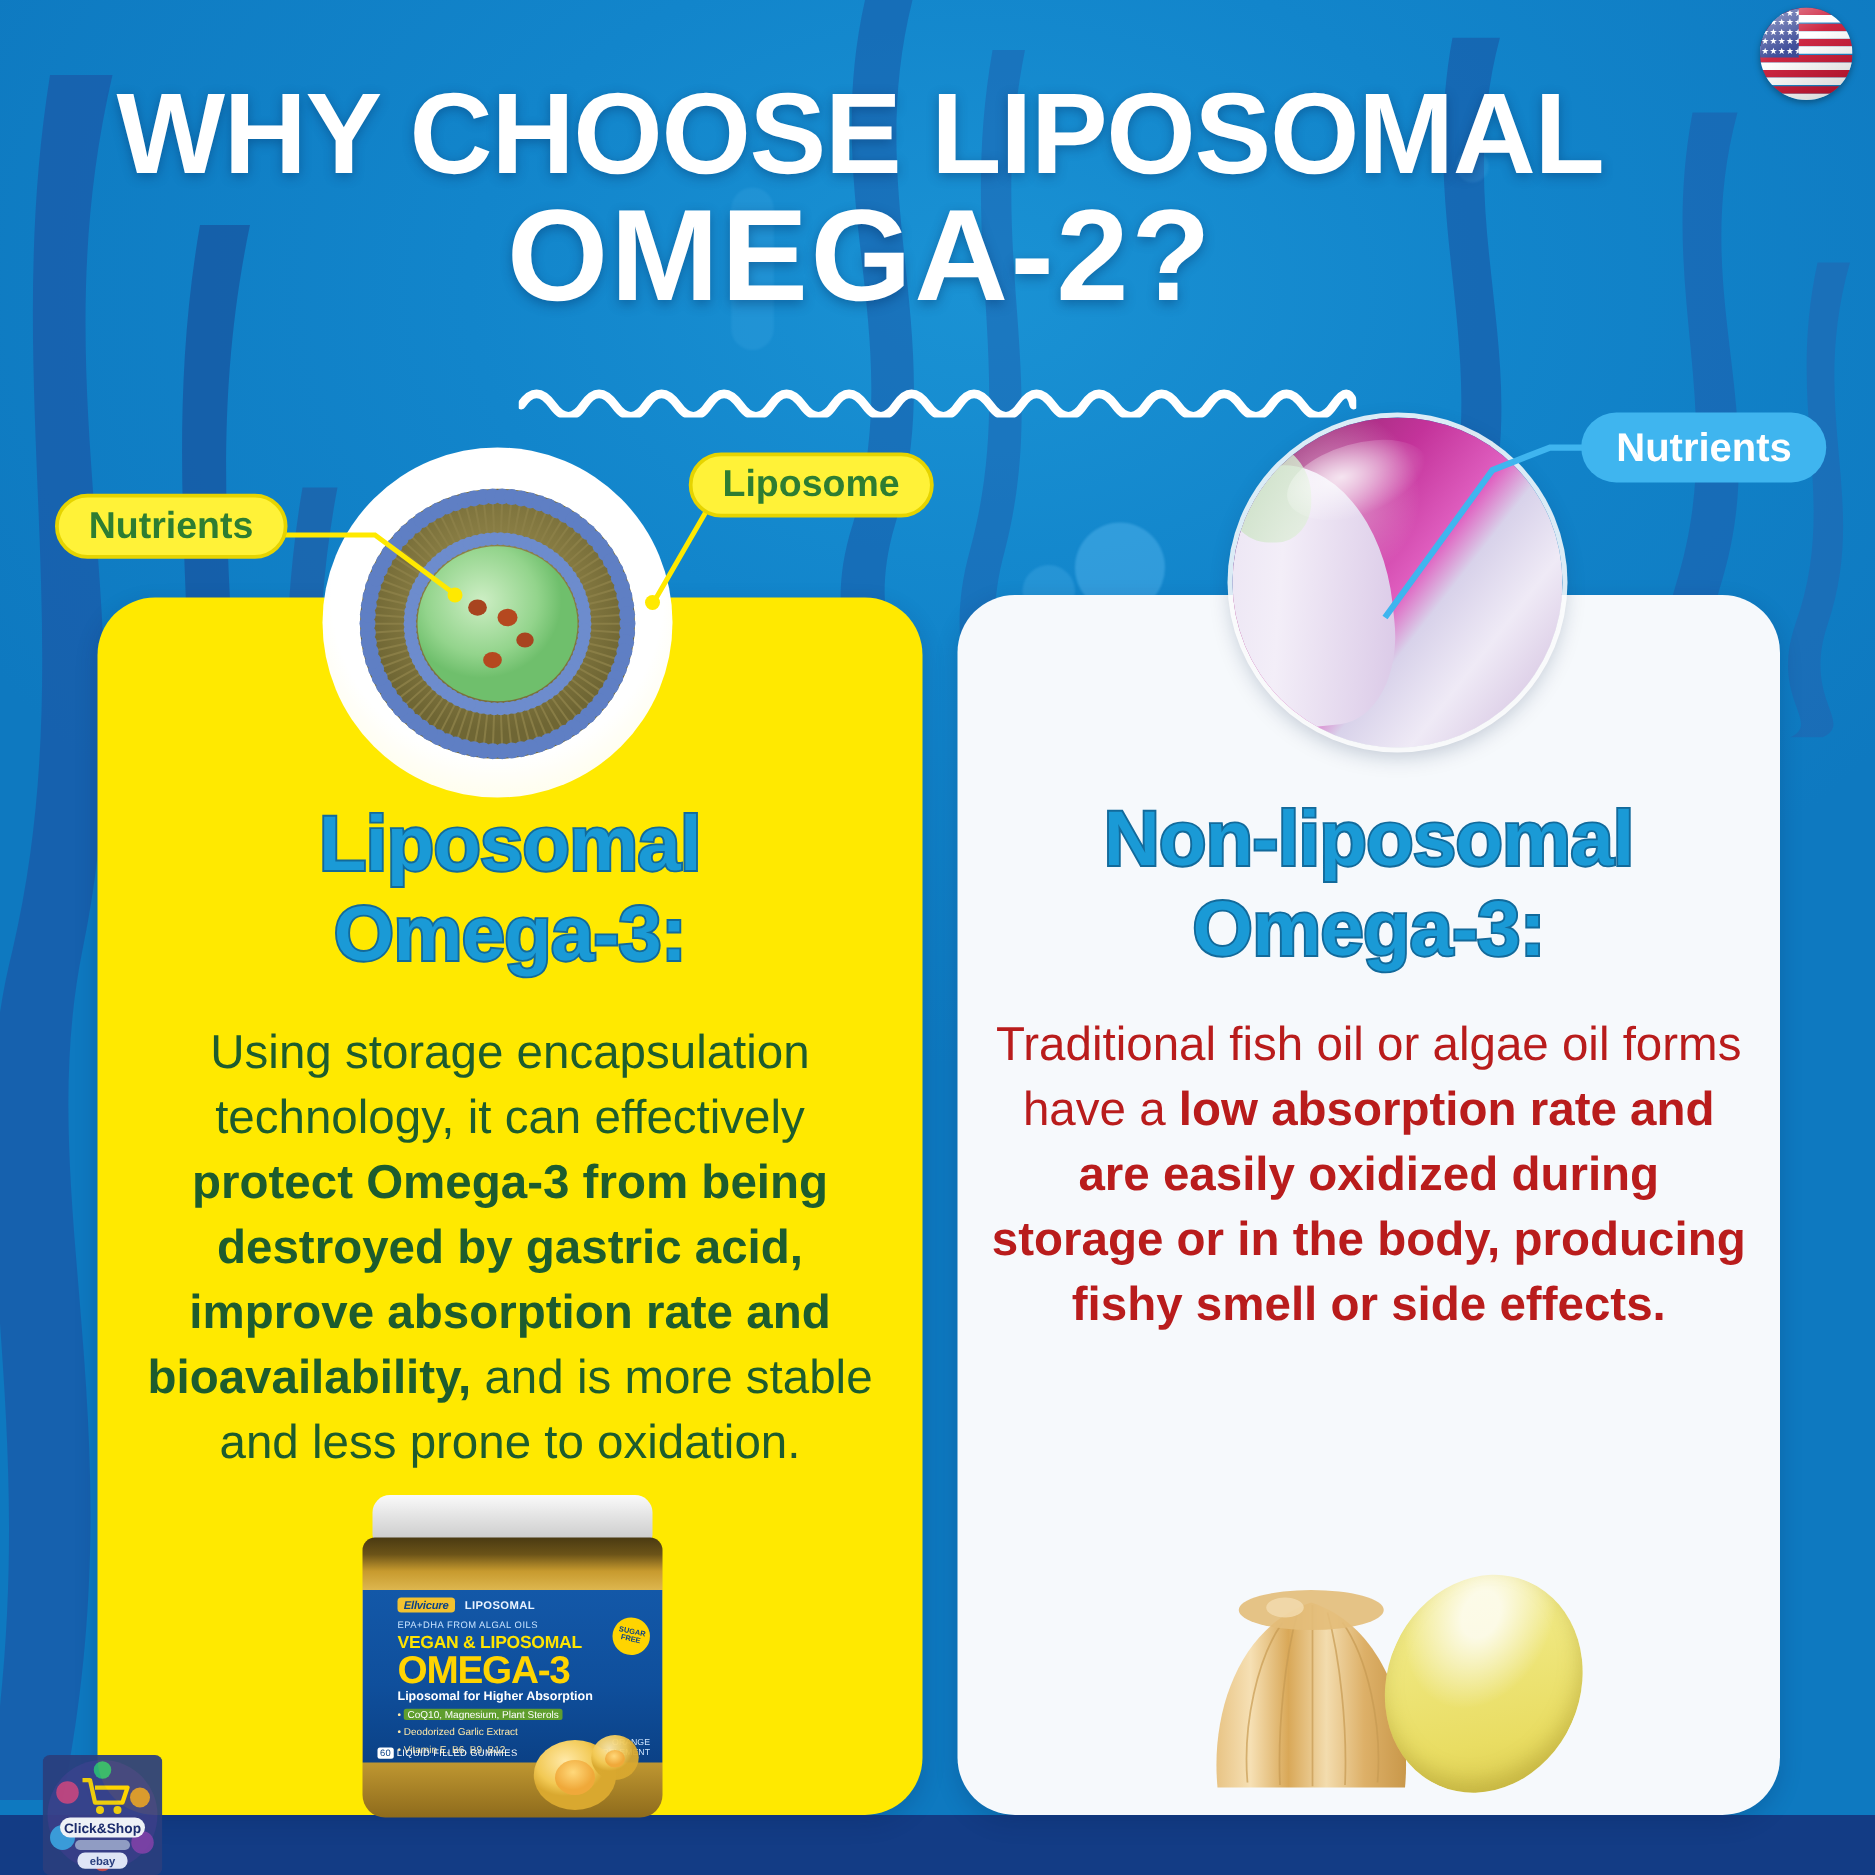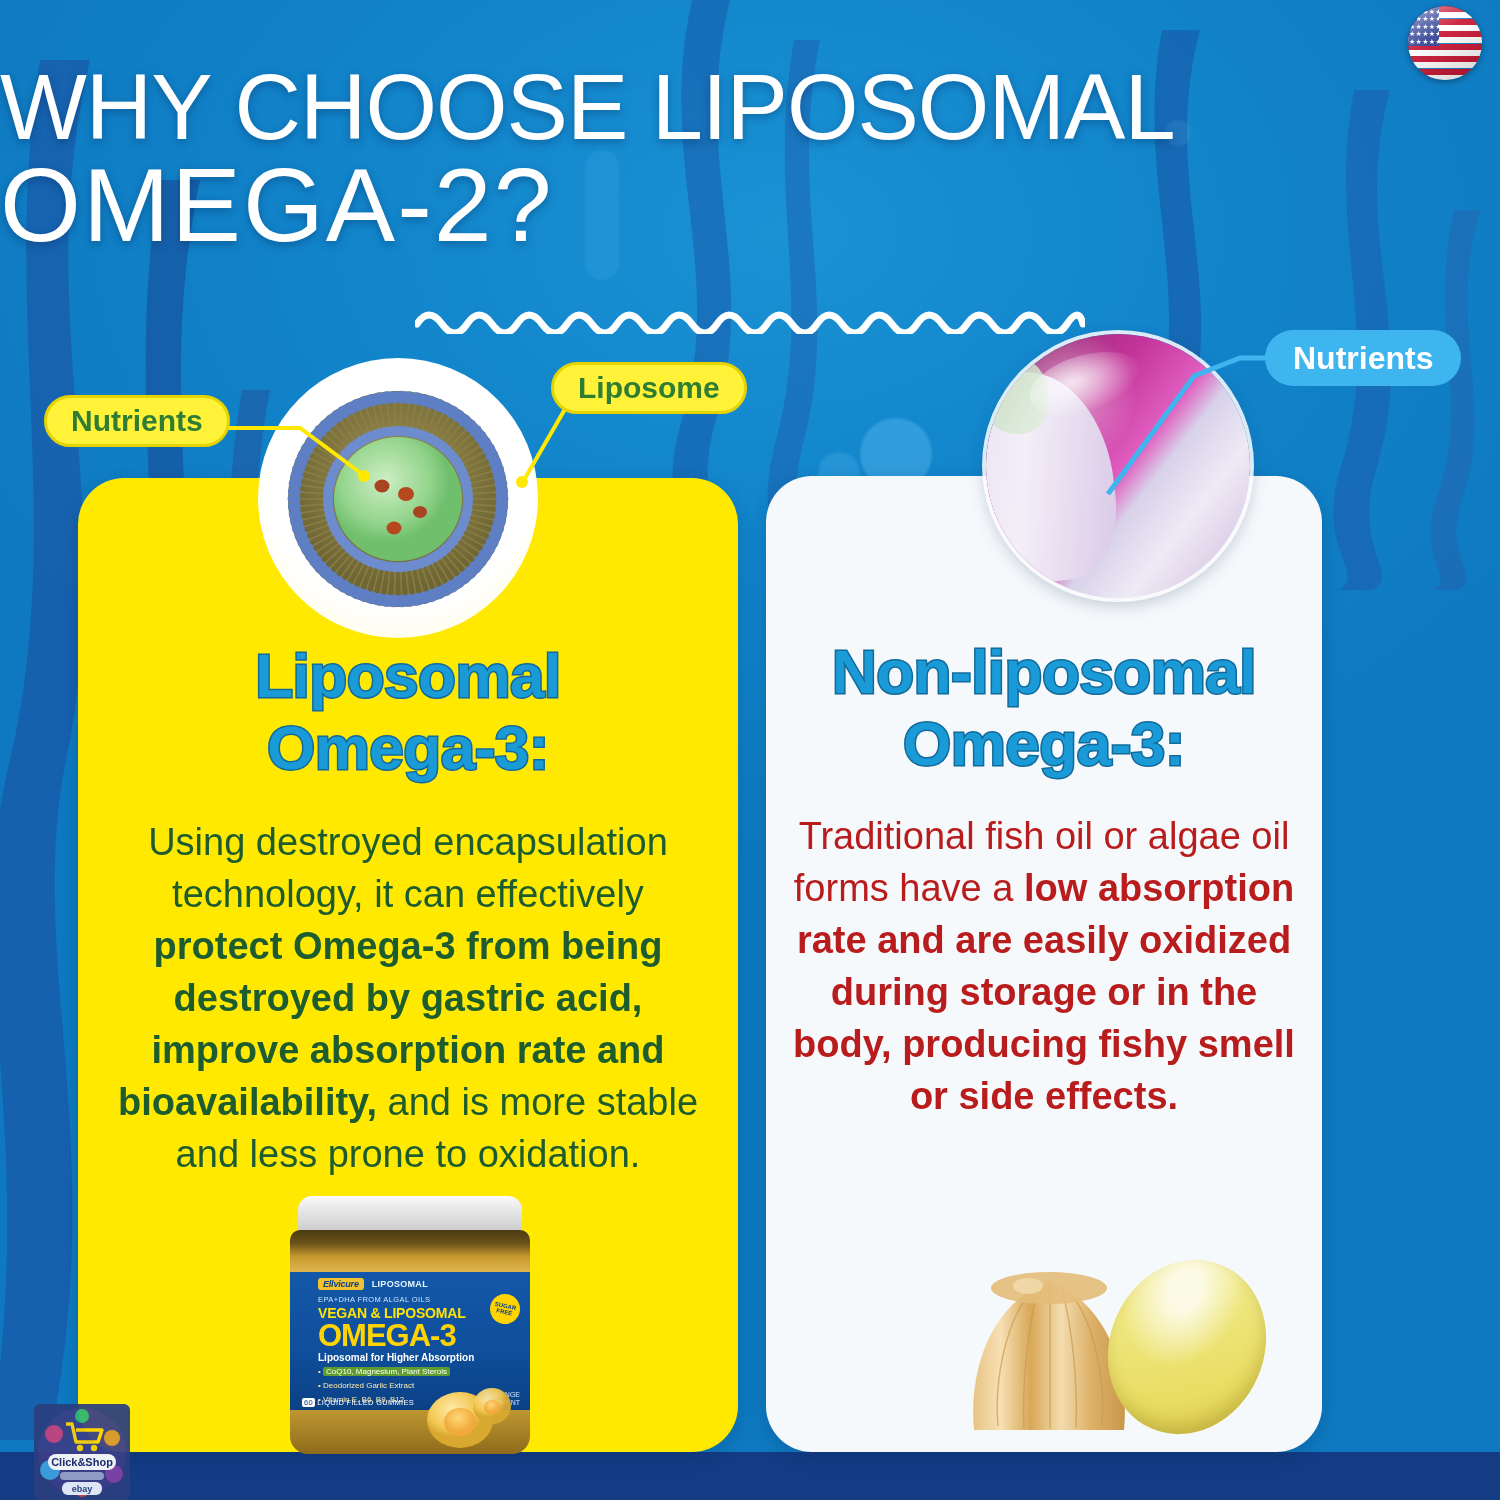--- a/index.html
+++ b/index.html
@@ -44,41 +44,41 @@
     font-size:7px; color:#fff; line-height:7.4px; letter-spacing:.3px;
     padding:2px 1px; overflow:hidden; text-align:center;
   }
   .flag-gloss {
     position:absolute; inset:0; border-radius:50%;
     background:linear-gradient(150deg,rgba(255,255,255,.55) 0%,rgba(255,255,255,.10) 40%,rgba(0,0,0,.18) 100%);
   }
 
   
   .title {
-    position:absolute; left:0; top:58px; width:1376px; 
-    color:#ffffff; font-weight:normal; font-size:92px; line-height:98px;
+    position:absolute; left:0; top:58px; width:1376px; text-align:center;
+    color:#ffffff; font-weight:bold; font-size:92px; line-height:98px;
     letter-spacing:-1px;
     text-shadow:0 3px 9px rgba(0,40,90,.38);
   }
   .title .l1 { display:block; }
   .title .l2 { display:block; font-size:104px; letter-spacing:2px; }
 
   .wave-divider { position:absolute; left:415px; top:300px; width:670px; height:34px; }
 
   
   .card {
     position:absolute; border-radius:46px;
   }
   .card-left {
     left:78px; top:478px; width:660px; height:974px;
     background:#ffe900;
     box-shadow:0 6px 18px rgba(0,30,70,.18);
   }
   .card-right {
-    left:766px; top:476px; width:556px; height:976px;
+    left:766px; top:476px; width:658px; height:976px;
     background:#f6f9fc;
     box-shadow:0 6px 18px rgba(0,30,70,.18);
     padding-left:32px;
   }
 
   .card-title {
     position:absolute; left:0; width:100%; text-align:center;
     font-weight:bold; font-size:62px; line-height:72px;
     color:#1a9ad6;
     -webkit-text-stroke:3px #126a9b;
@@ -294,21 +294,21 @@
     <svg width="670" height="34" viewBox="0 0 670 34" preserveAspectRatio="none">
       <path d="M2 24 Q 14 6 27 24 T 52 24 T 77 24 T 102 24 T 127 24 T 152 24 T 177 24 T 202 24 T 227 24 T 252 24 T 277 24 T 302 24 T 327 24 T 352 24 T 377 24 T 402 24 T 427 24 T 452 24 T 477 24 T 502 24 T 527 24 T 552 24 T 577 24 T 602 24 T 627 24 T 652 24 T 668 24" fill="none" stroke="#ffffff" stroke-width="7" stroke-linecap="round"></path>
     </svg>
   </div>
 
   <div class="card card-left">
     <div class="card-title">
       <span>Liposomal</span><br>
       <span>Omega-3:</span>
     </div>
-    <div class="card-body" id="left-body"><span>Using destroyed encapsulation technology, it can effectively </span><b>protect Omega-3 from being destroyed by gastric acid, improve absorption rate and bioavailability,</b><span> and is more stable and less prone to oxidation.</span></div>
+    <div class="card-body" id="left-body"><span>Using storage encapsulation technology, it can effectively </span><b>protect Omega-3 from being destroyed by gastric acid, improve absorption rate and bioavailability,</b><span> and is more stable and less prone to oxidation.</span></div>
   </div>
 
   <div class="lipo-wrap">
     <div class="lipo-halo"></div>
     <svg class="lipo-core" viewBox="0 0 224 222">
       <defs>
         <radialGradient id="coreg" cx="40%" cy="35%">
           <stop offset="0%" stop-color="#cdeec4"></stop>
           <stop offset="70%" stop-color="#93d48c"></stop>
           <stop offset="100%" stop-color="#6fbf6c"></stop>

